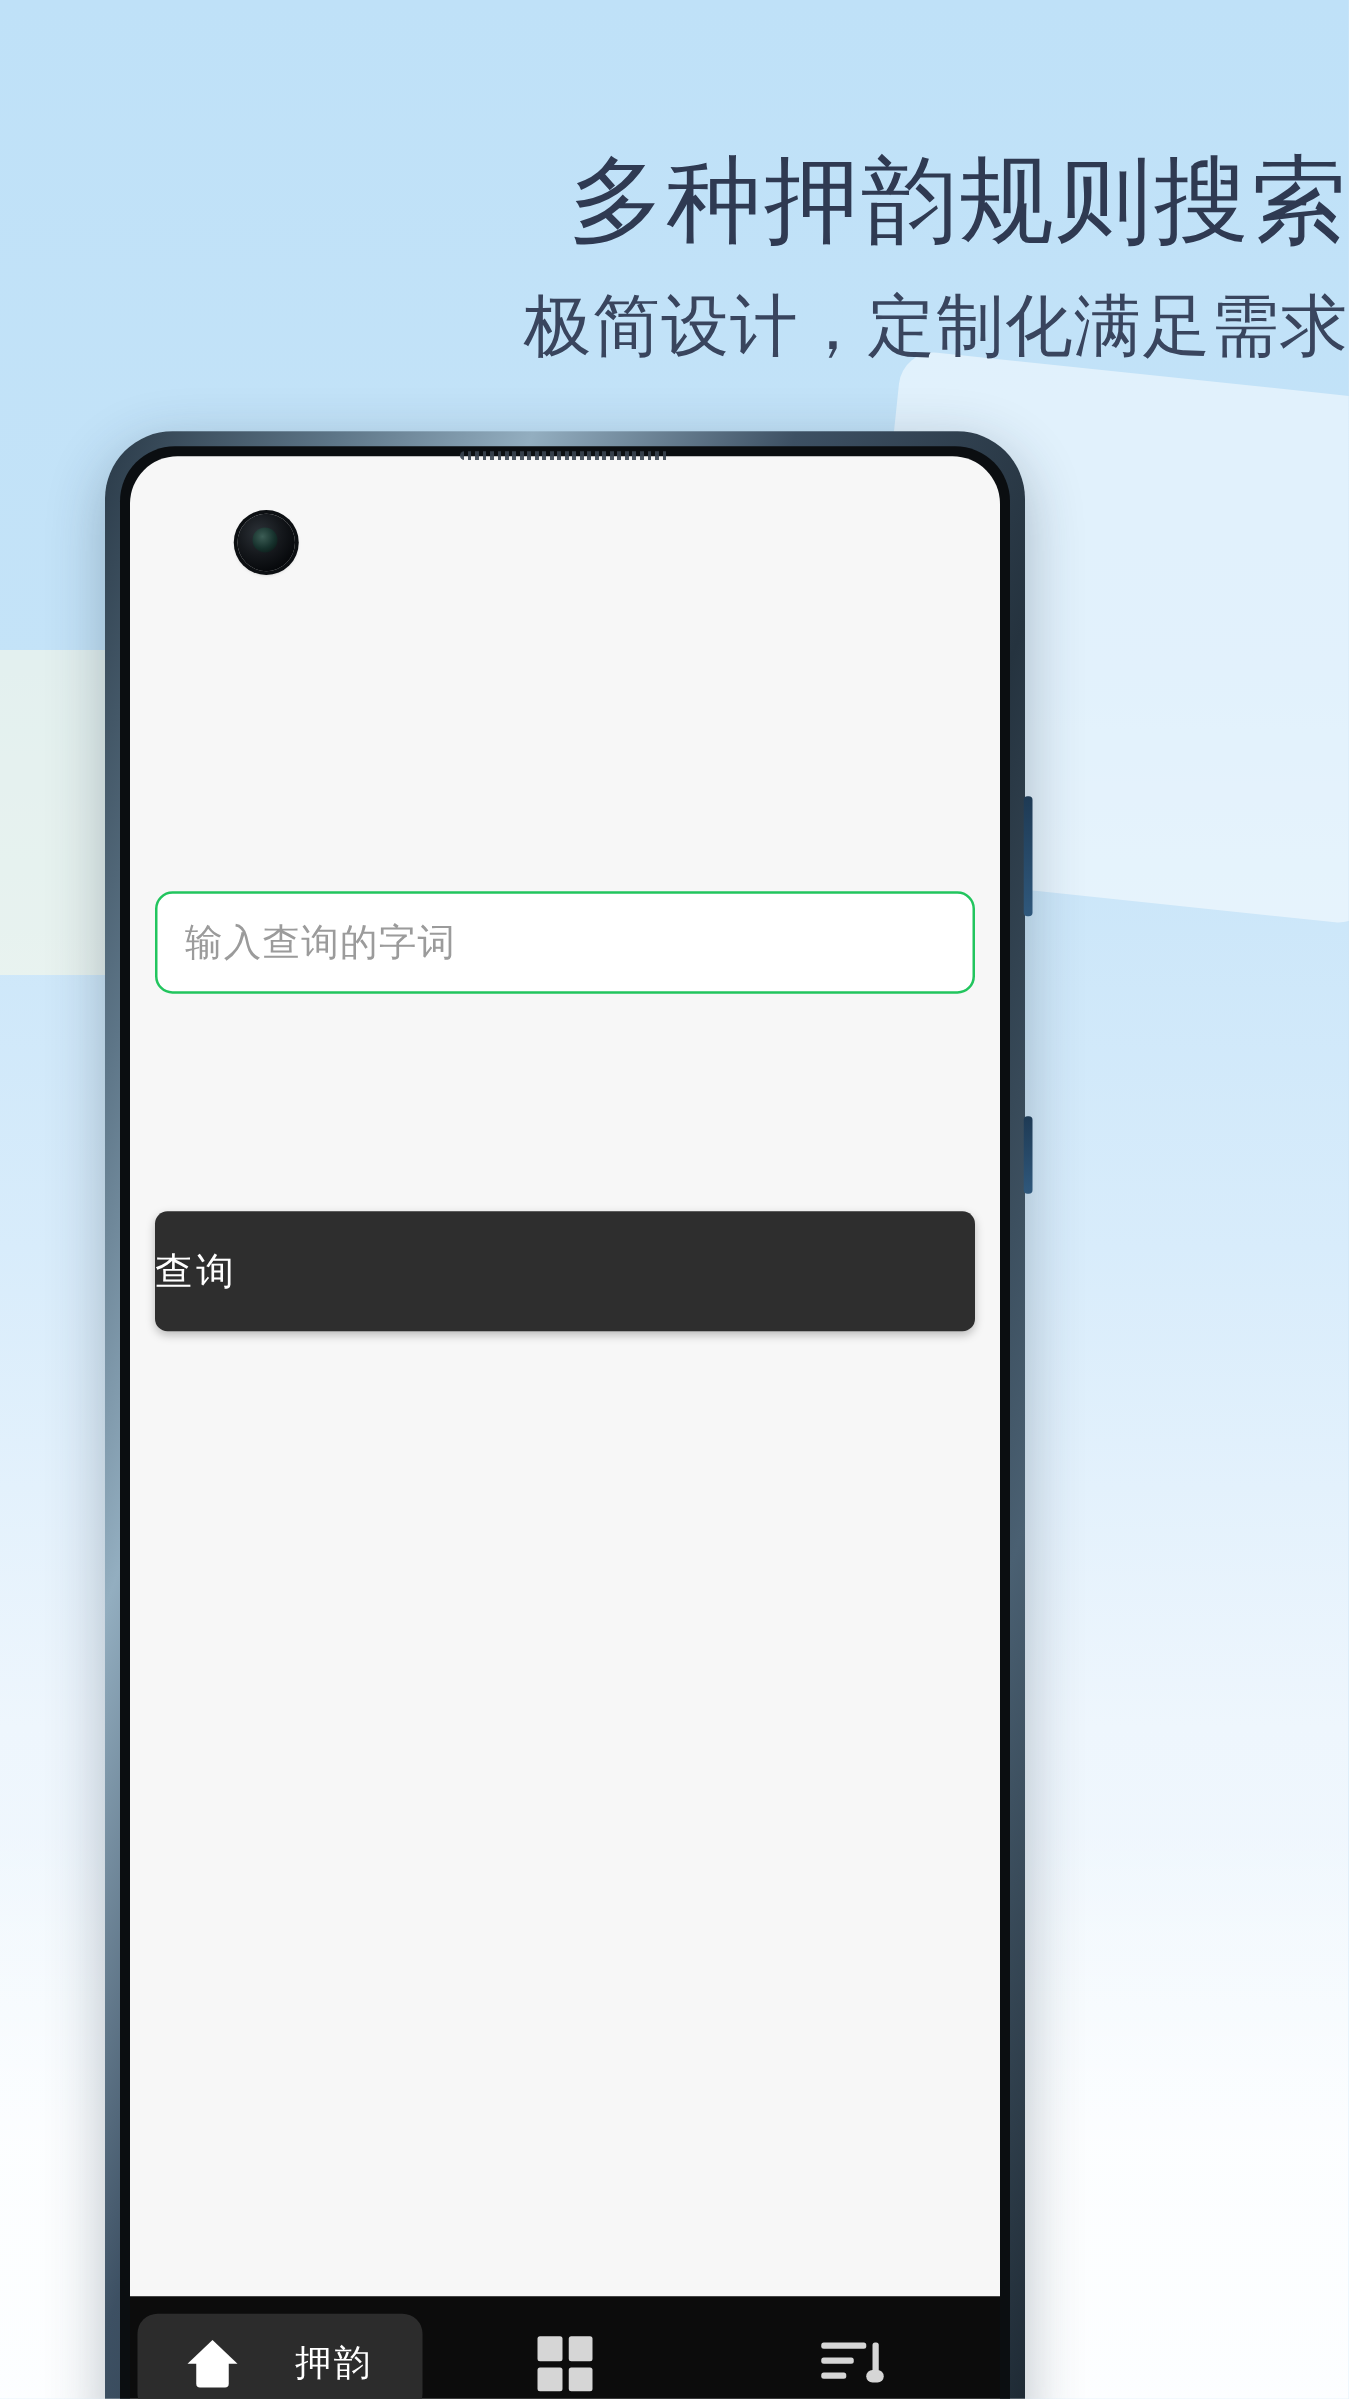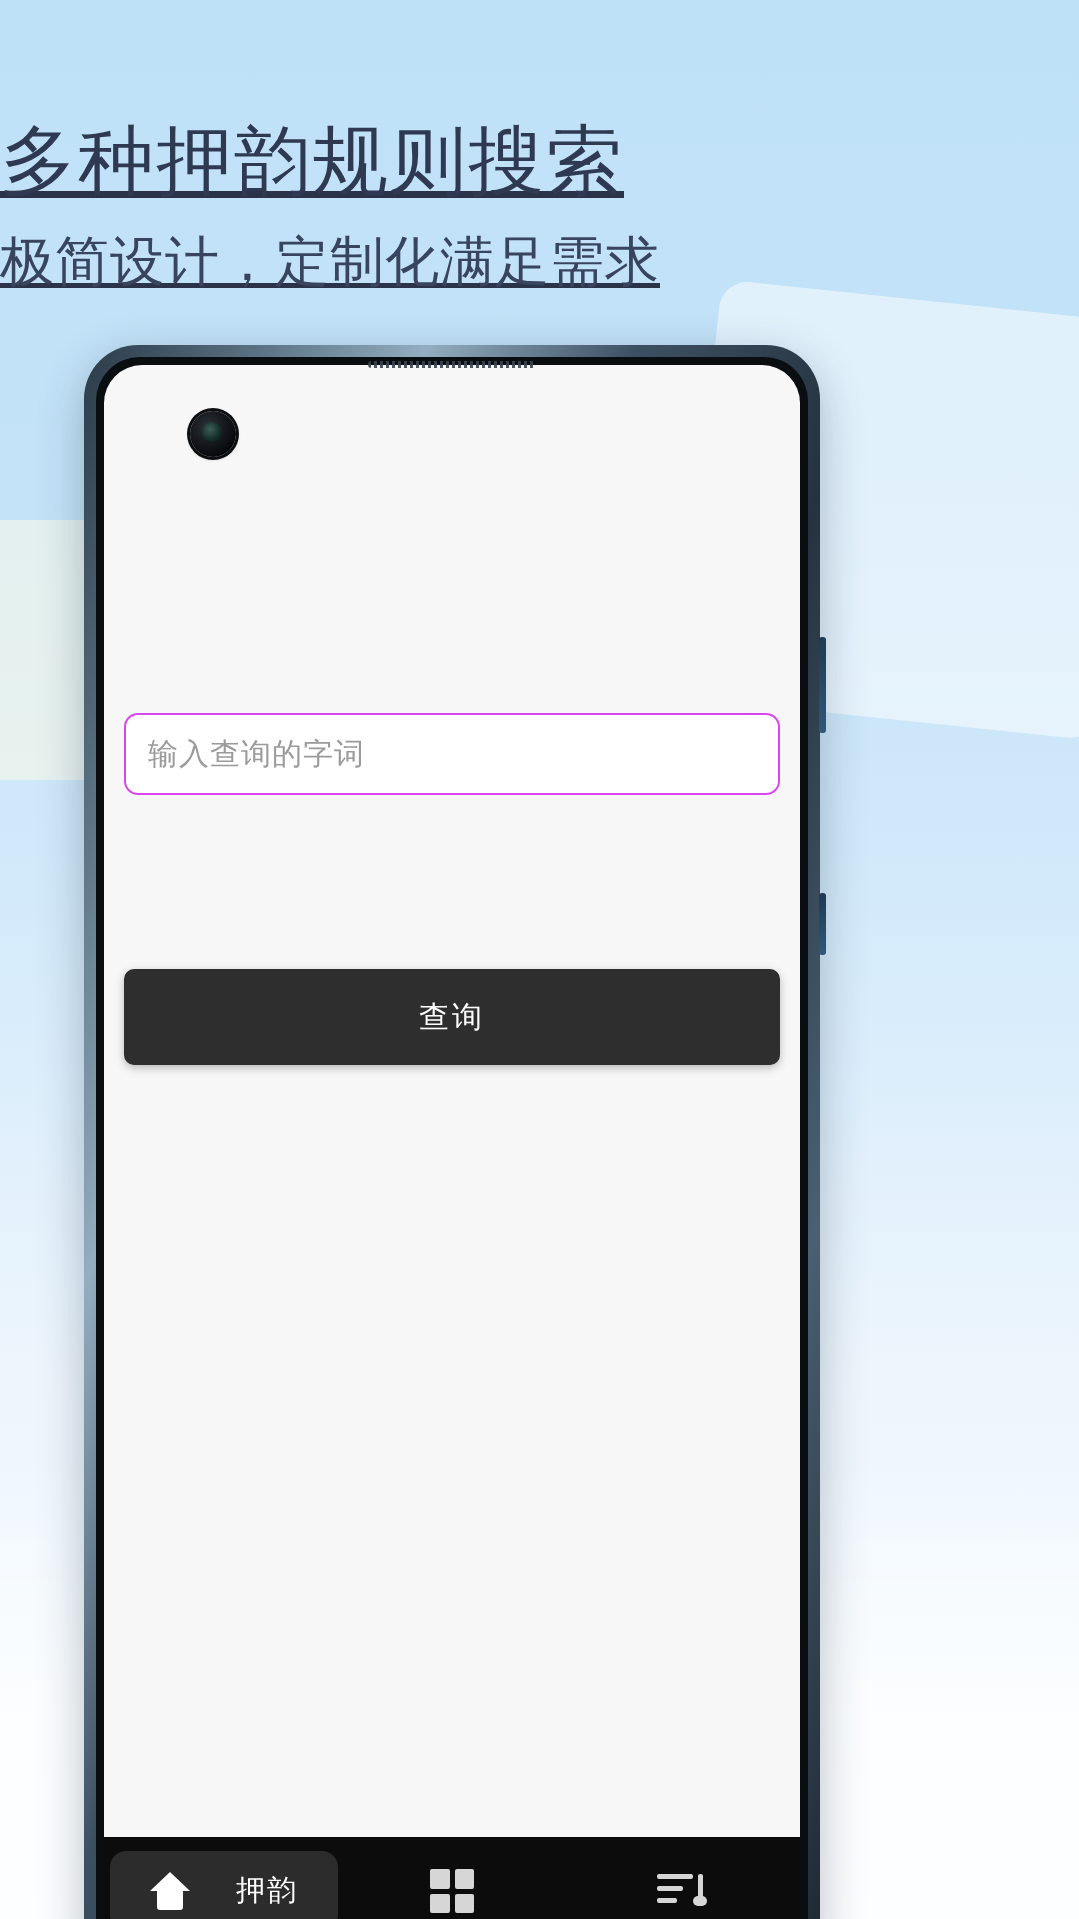--- a/index.html
+++ b/index.html
@@ -28,22 +28,22 @@
     border-bottom:430px solid #e9f7ee;opacity:.85;
   }
   #bg-band{
     position:absolute;left:0;right:0;top:1460px;height:460px;
     background:linear-gradient(180deg,rgba(255,255,255,0) 0%,#ffffff 55%,#ffffff 100%);
     opacity:.75;
   }
 
   
   #headline-block{
-    position:absolute;left:0;right:0;top:118px;text-align:left;
-    z-index:4;color:#2b3348;text-decoration:underline;
+    position:absolute;left:0;right:0;top:118px;text-align:right;
+    z-index:4;color:#2b3348;
   }
   #headline-title{
     font-size:76px;line-height:1.12;font-weight:400;letter-spacing:2px;
     color:#2f3a52;
   }
   #headline-sub{
     margin-top:27px;font-size:54px;line-height:1.15;font-weight:400;
     letter-spacing:1px;color:#39455e;
   }
 
@@ -95,41 +95,41 @@
     background:radial-gradient(circle at 40% 36%,#3c5d55 0%,#16312c 55%,#06100e 100%);
   }
 
   
   #app-body{
     position:absolute;left:0;right:0;top:0;bottom:0;
     padding:0 20px;box-sizing:border-box;
   }
   #search-input{
     position:absolute;left:20px;top:348px;right:20px;height:82px;
-    border:2px solid #d946ef;border-radius:14px;background:#ffffff;
+    border:2px solid #22c55e;border-radius:14px;background:#ffffff;
     box-sizing:border-box;display:flex;align-items:center;padding:0 22px;
   }
   #search-placeholder{
     font-size:30px;color:#9b9b9b;letter-spacing:1px;
   }
   #chip-row{
     position:absolute;left:20px;top:478px;right:20px;
     display:flex;gap:20px;
   }
   .chip{
     height:64px;min-width:118px;border-radius:34px;
     display:flex;align-items:center;justify-content:center;
     font-size:27px;letter-spacing:2px;
     background:#e6e6e6;color:#8a8a8a;padding:0 10px;box-sizing:border-box;
   }
   .chip.active{background:#2b2b2b;color:#ffffff;}
   #query-button{
     position:absolute;left:20px;right:20px;top:604px;height:96px;
     background:#2e2e2e;border-radius:10px;
-    display:flex;align-items:center;justify-content:center;
+    display:flex;align-items:center;
     color:#ffffff;font-size:30px;letter-spacing:3px;
     box-shadow:0 3px 8px rgba(0,0,0,.25);
   }
 
   
   #bottom-nav{
     position:absolute;left:0;right:0;bottom:0;height:108px;
     background:#0c0c0c;display:flex;align-items:center;
     padding:0 6px;box-sizing:border-box;
   }

